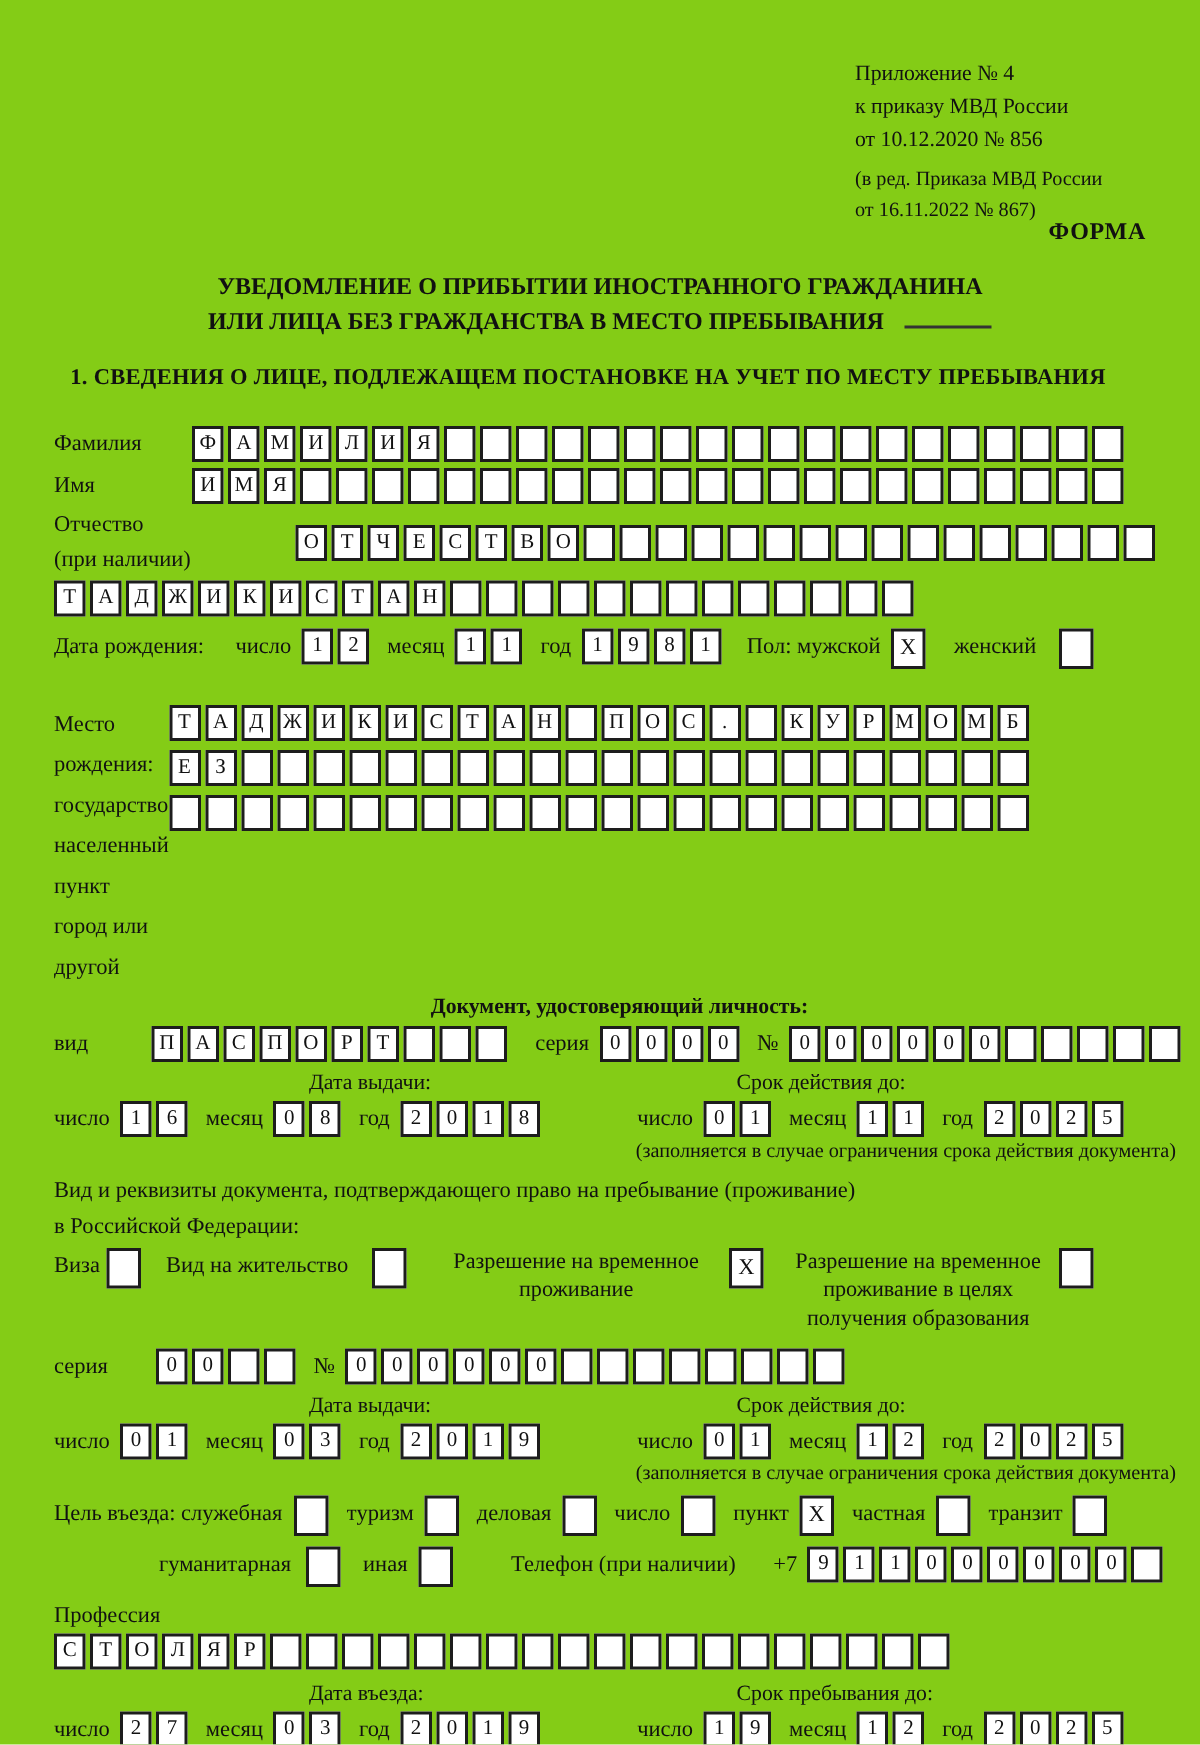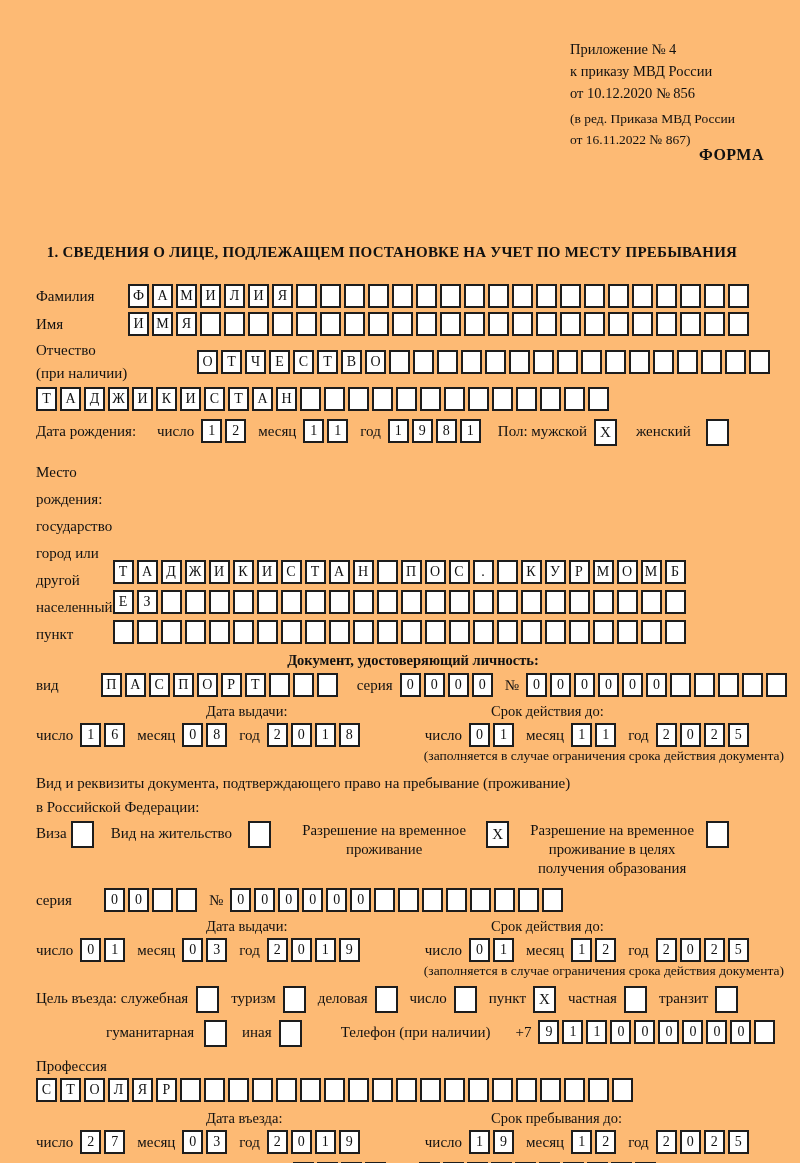--- a/index.html
+++ b/index.html
@@ -1,17 +1,17 @@
 <!DOCTYPE html>
 <html><head>
 <meta charset="utf-8">
 <style>
   html,body{margin:0;padding:0;background:#ffffff;}
   .page{
-    position:relative;width:800px;height:1163px;margin:0 auto;background:#fdba74;
+    position:relative;width:800px;height:1163px;margin:0 auto;background:#84cc16;
     font-family:"Liberation Serif","DejaVu Serif",serif;color:#111;font-size:15px;
     overflow:hidden;
   }
   .hdr{position:absolute;left:570px;top:38px;line-height:22px;font-size:14.5px;}
   .hdr .sub{font-size:13.5px;line-height:21px;margin-top:4px;}
   .forma{position:absolute;right:36px;top:146px;font-weight:bold;font-size:16px;letter-spacing:.5px;}
   .title{position:absolute;left:0;right:0;top:180px;text-align:center;font-weight:bold;font-size:16px;line-height:23px;}
   .t-underline{display:inline-block;width:58px;border-bottom:2px solid #333;height:14px;margin-left:14px;}
   .sect{position:absolute;left:0;right:16px;top:244px;text-align:center;font-weight:bold;font-size:15px;letter-spacing:.2px;}
   .content{position:absolute;left:36px;top:276px;right:10px;}
@@ -42,20 +42,26 @@
     <div>Приложение № 4</div>
     <div>к приказу МВД России</div>
     <div>от 10.12.2020 № 856</div>
     <div class="sub">
       <div>(в ред. Приказа МВД России</div>
       <div>от 16.11.2022 № 867)</div>
     </div>
   </div>
   <div class="forma">ФОРМА</div>
 
+  <div class="title">
+    <div>УВЕДОМЛЕНИЕ О ПРИБЫТИИ ИНОСТРАННОГО ГРАЖДАНИНА</div>
+    <div>
+      <span>ИЛИ ЛИЦА БЕЗ ГРАЖДАНСТВА В МЕСТО ПРЕБЫВАНИЯ</span><span class="t-underline"></span>
+    </div>
+  </div>
 
   <div class="sect">1. СВЕДЕНИЯ О ЛИЦЕ, ПОДЛЕЖАЩЕМ ПОСТАНОВКЕ НА УЧЕТ ПО МЕСТУ ПРЕБЫВАНИЯ</div>
 
   <div class="content">
 
     <div class="row" style="margin-top:8px;">
       <span class="lbl" style="width:92px;">Фамилия</span>
       <span class="cells">
           <span class="cell">Ф</span>
           <span class="cell">А</span>
@@ -202,26 +208,26 @@
       <span class="dlbl" style="margin-left:14px;">Пол: мужской</span>
       <span class="cells cb">
           <span class="cell">X</span>
         </span>
       <span class="dlbl" style="margin-left:16px;">женский</span>
       <span class="cells cb" style="margin-left:8px;">
           <span class="cell"></span>
         </span>
     </div>
 
-    <div class="row" style="margin-top:13px;align-items:flex-end;">
+    <div class="row" style="margin-top:24px;">
       <span class="lblcol" style="width:169px;line-height:27px;">
         <div>Место рождения:</div>
         <div>государство</div>
+        <div>населенный пункт</div>
         <div>город или другой</div>
-        <div>населенный пункт</div>
       </span>
       <span>
         <div class="cells">
             <span class="cell">Т</span>
             <span class="cell">А</span>
             <span class="cell">Д</span>
             <span class="cell">Ж</span>
             <span class="cell">И</span>
             <span class="cell">К</span>
             <span class="cell">И</span>

